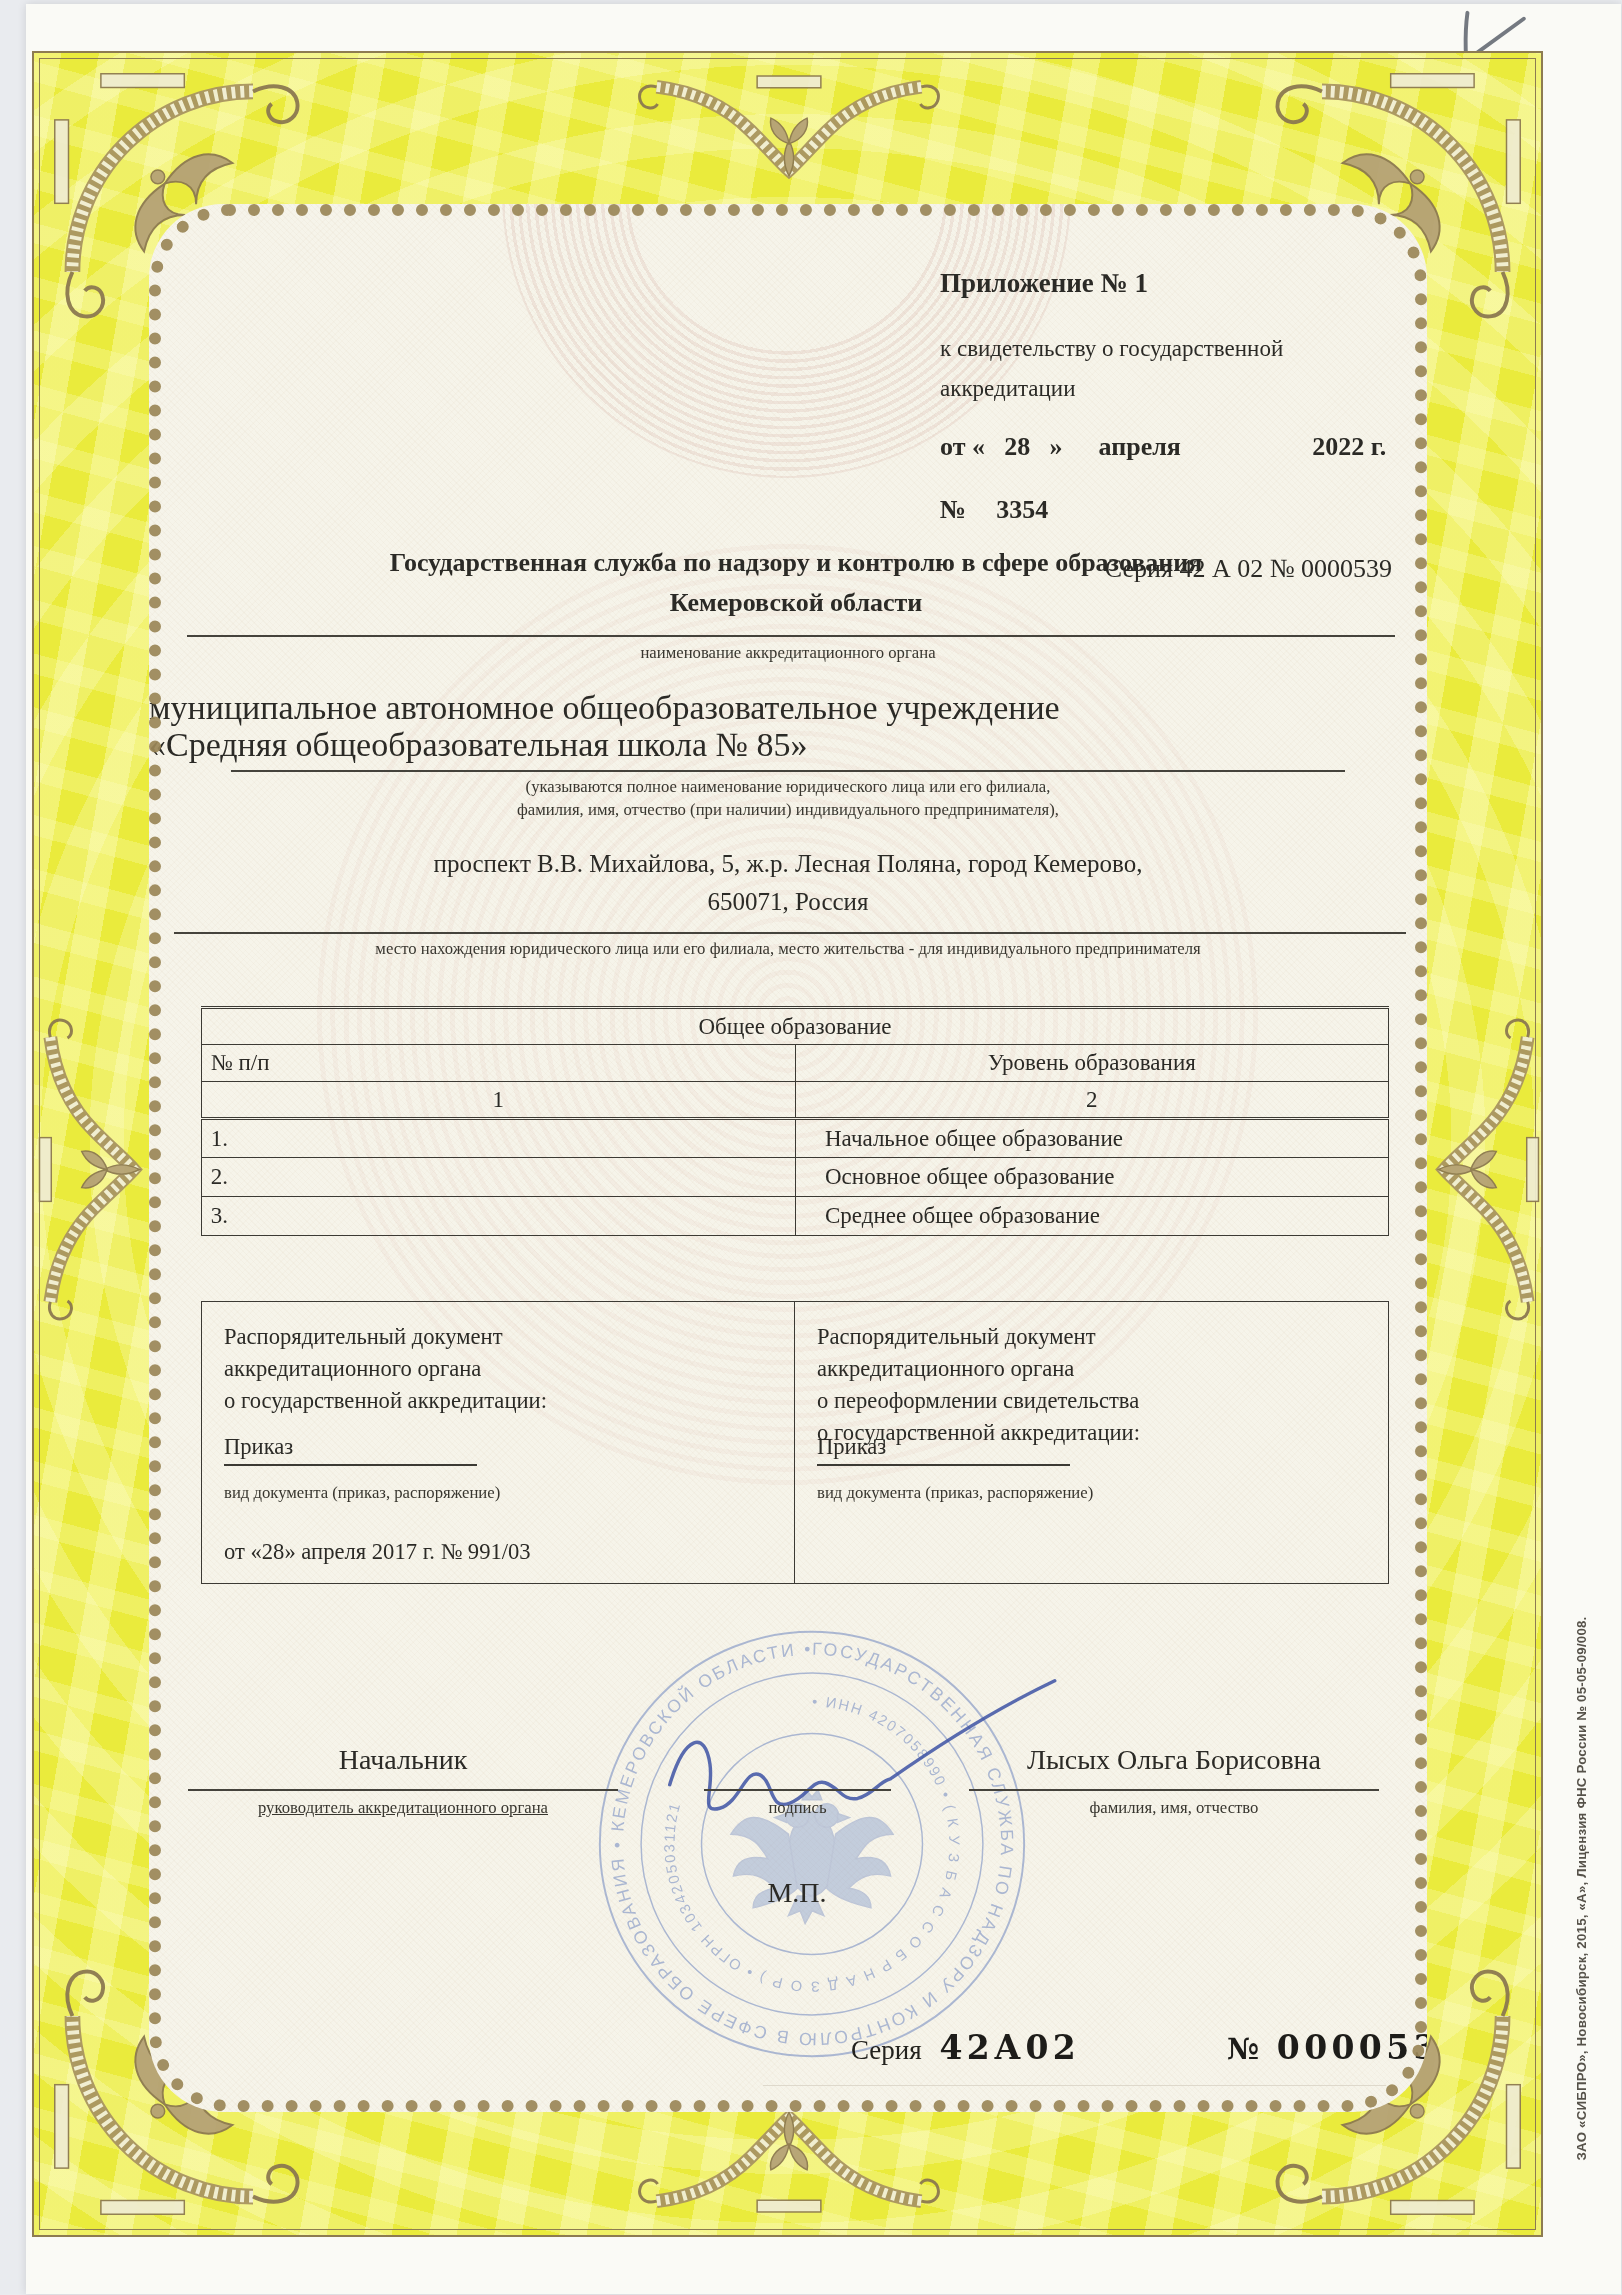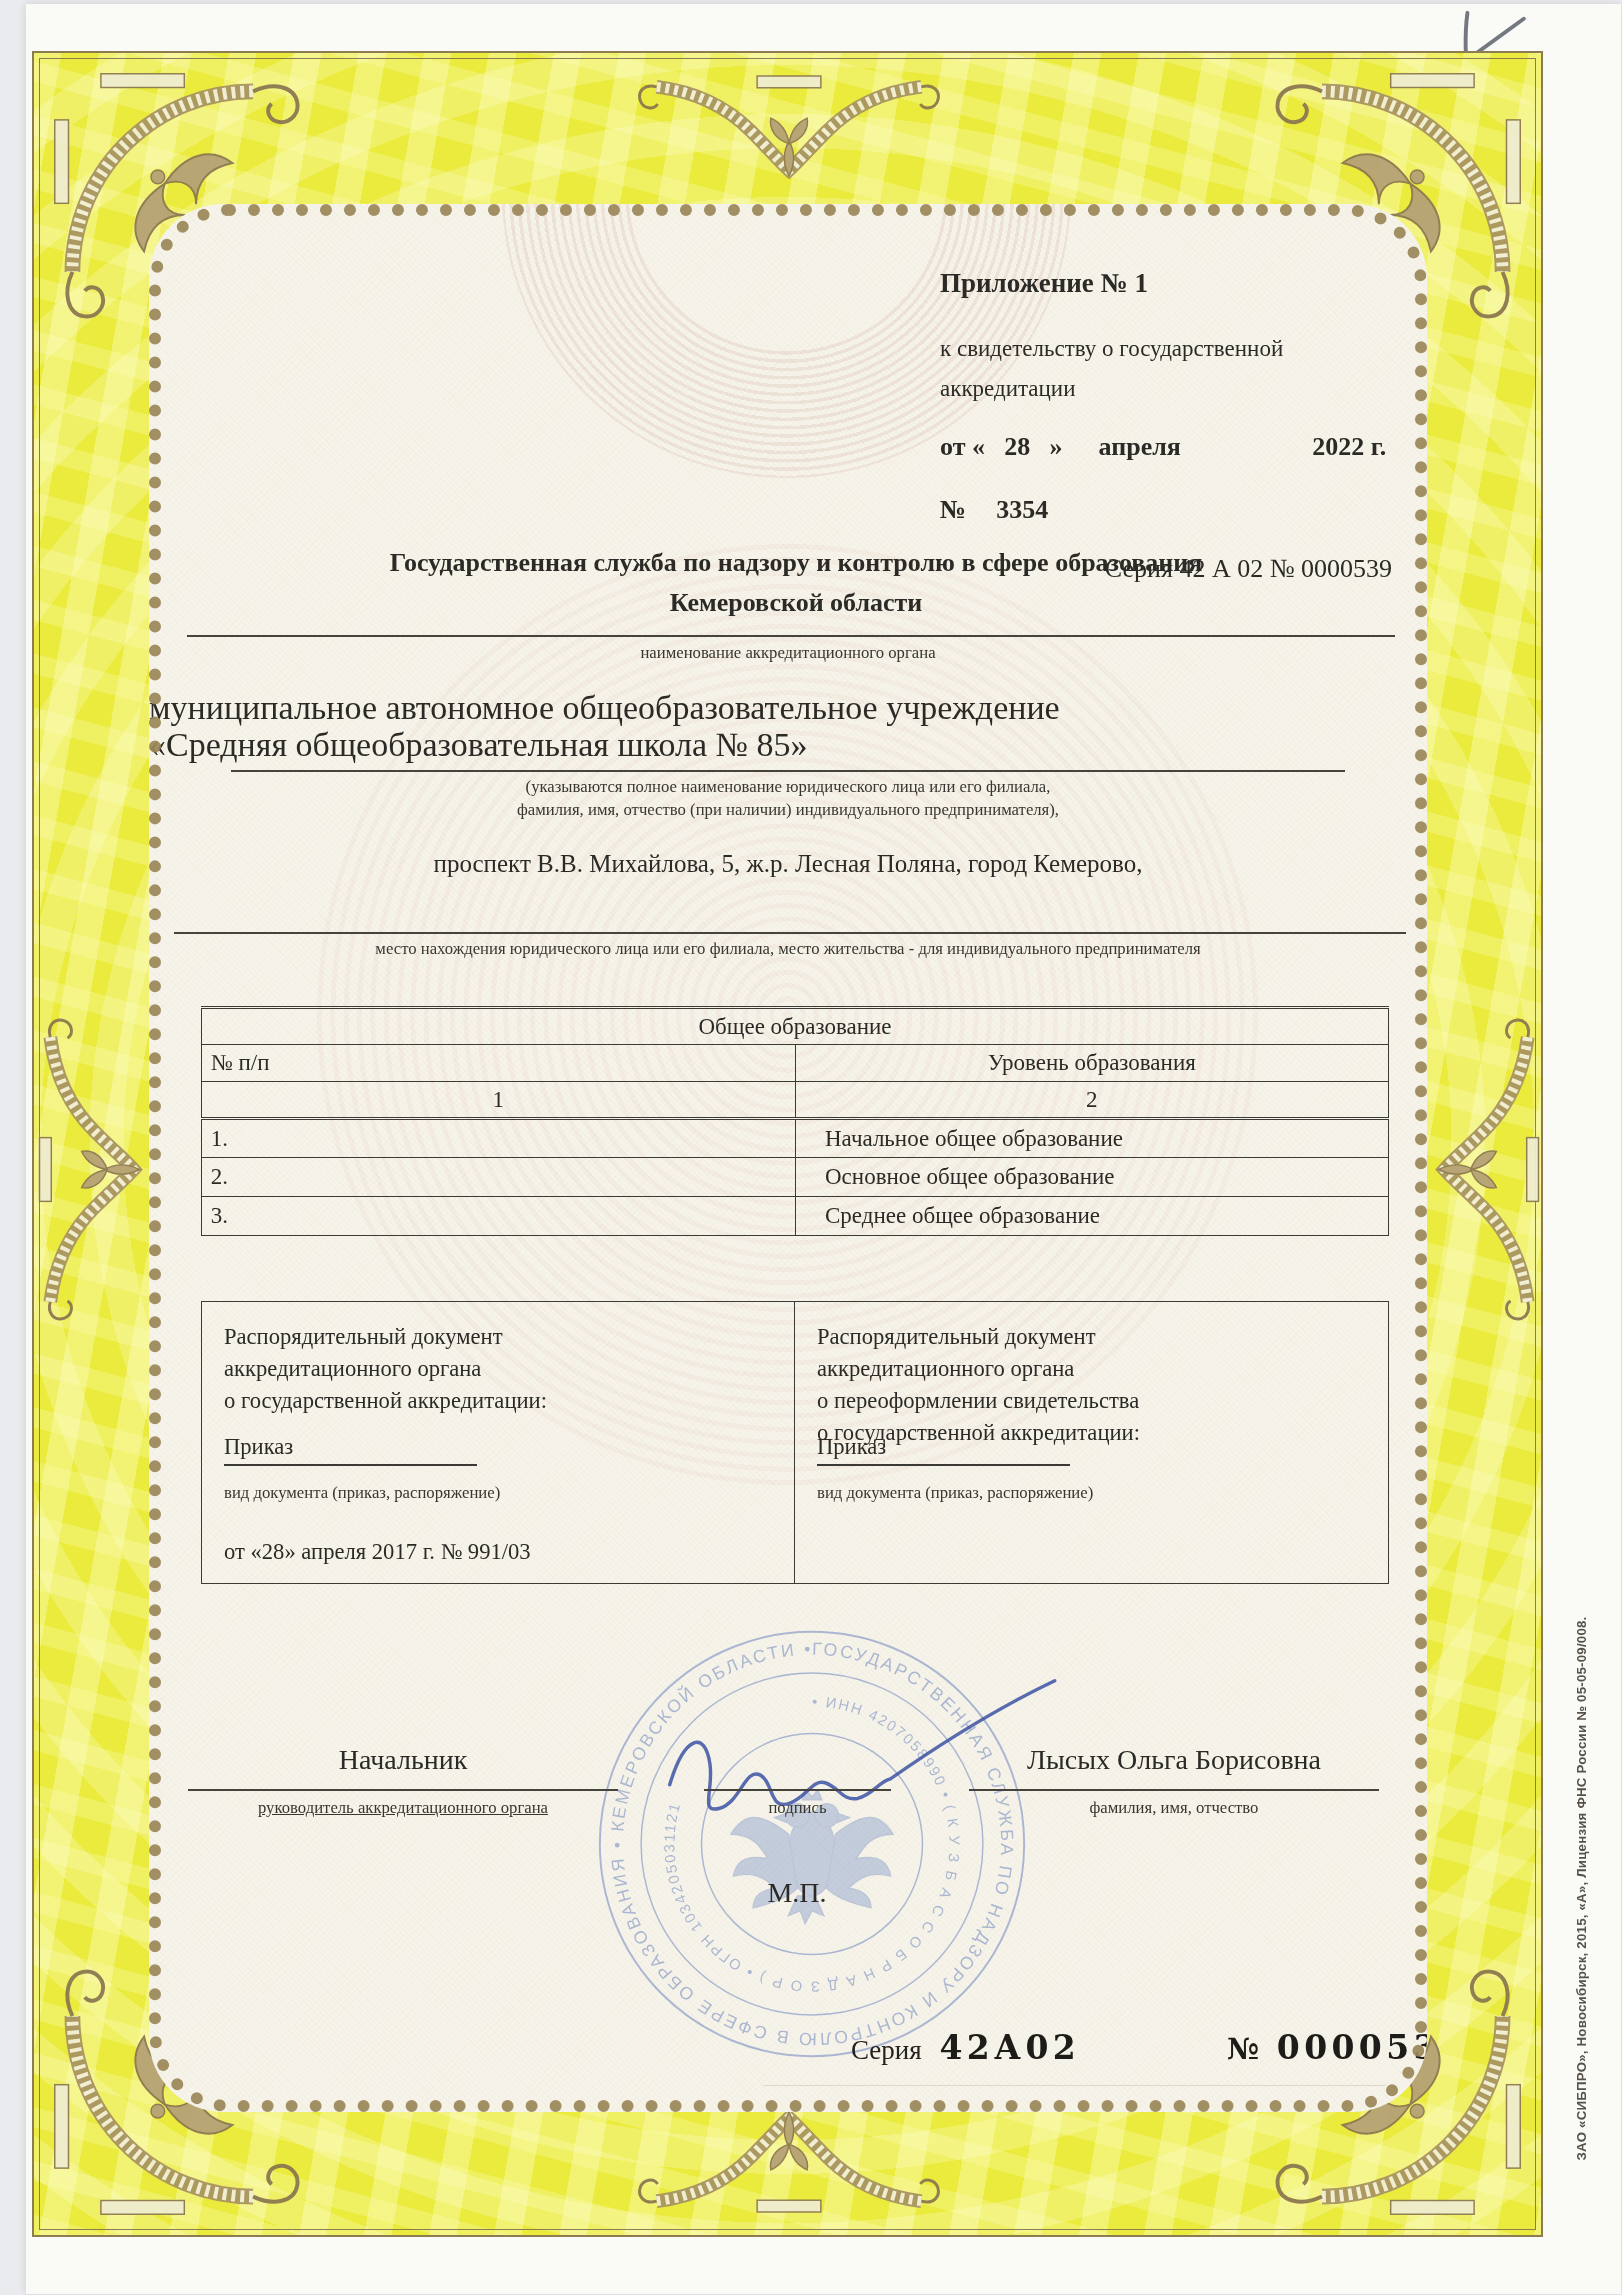--- a/index.html
+++ b/index.html
@@ -228,20 +228,21 @@
       <div class="abs rule" style="left:38px;top:431px;width:1208px;"></div>
       <div class="abs cap center-line" style="left:0;top:439px;">наименование аккредитационного органа</div>
 
       <div class="abs org-line" style="left:0;top:485px;">муниципальное автономное общеобразовательное учреждение</div>
       <div class="abs org-line" style="left:0;top:522px;">«Средняя общеобразовательная школа № 85»</div>
       <div class="abs rule" style="left:82px;top:566px;width:1114px;"></div>
       <div class="abs cap center-line" style="left:0;top:573px;">(указываются полное  наименование юридического лица или его филиала,</div>
       <div class="abs cap center-line" style="left:0;top:596px;">фамилия, имя, отчество (при наличии) индивидуального предпринимателя),</div>
 
       <div class="abs addr-line" style="left:0;top:646px;">проспект В.В. Михайлова, 5, ж.р. Лесная Поляна, город Кемерово,</div>
+      <div class="abs addr-line" style="left:0;top:684px;">650071, Россия</div>
       <div class="abs rule" style="left:24.5px;top:728px;width:1232px;"></div>
       <div class="abs cap center-line" style="left:0;top:735px;">место нахождения юридического лица или его филиала, место жительства - для индивидуального предпринимателя</div>
 
       <table class="edu abs" style="left:52px;top:802px;border-top:3.9px double #3c3a34;">
         <tbody>
             <tr>
           <td class="c" colspan="2">Общее образование</td>
         </tr>
         <tr>
           <td class="numcol">№ п/п</td>

